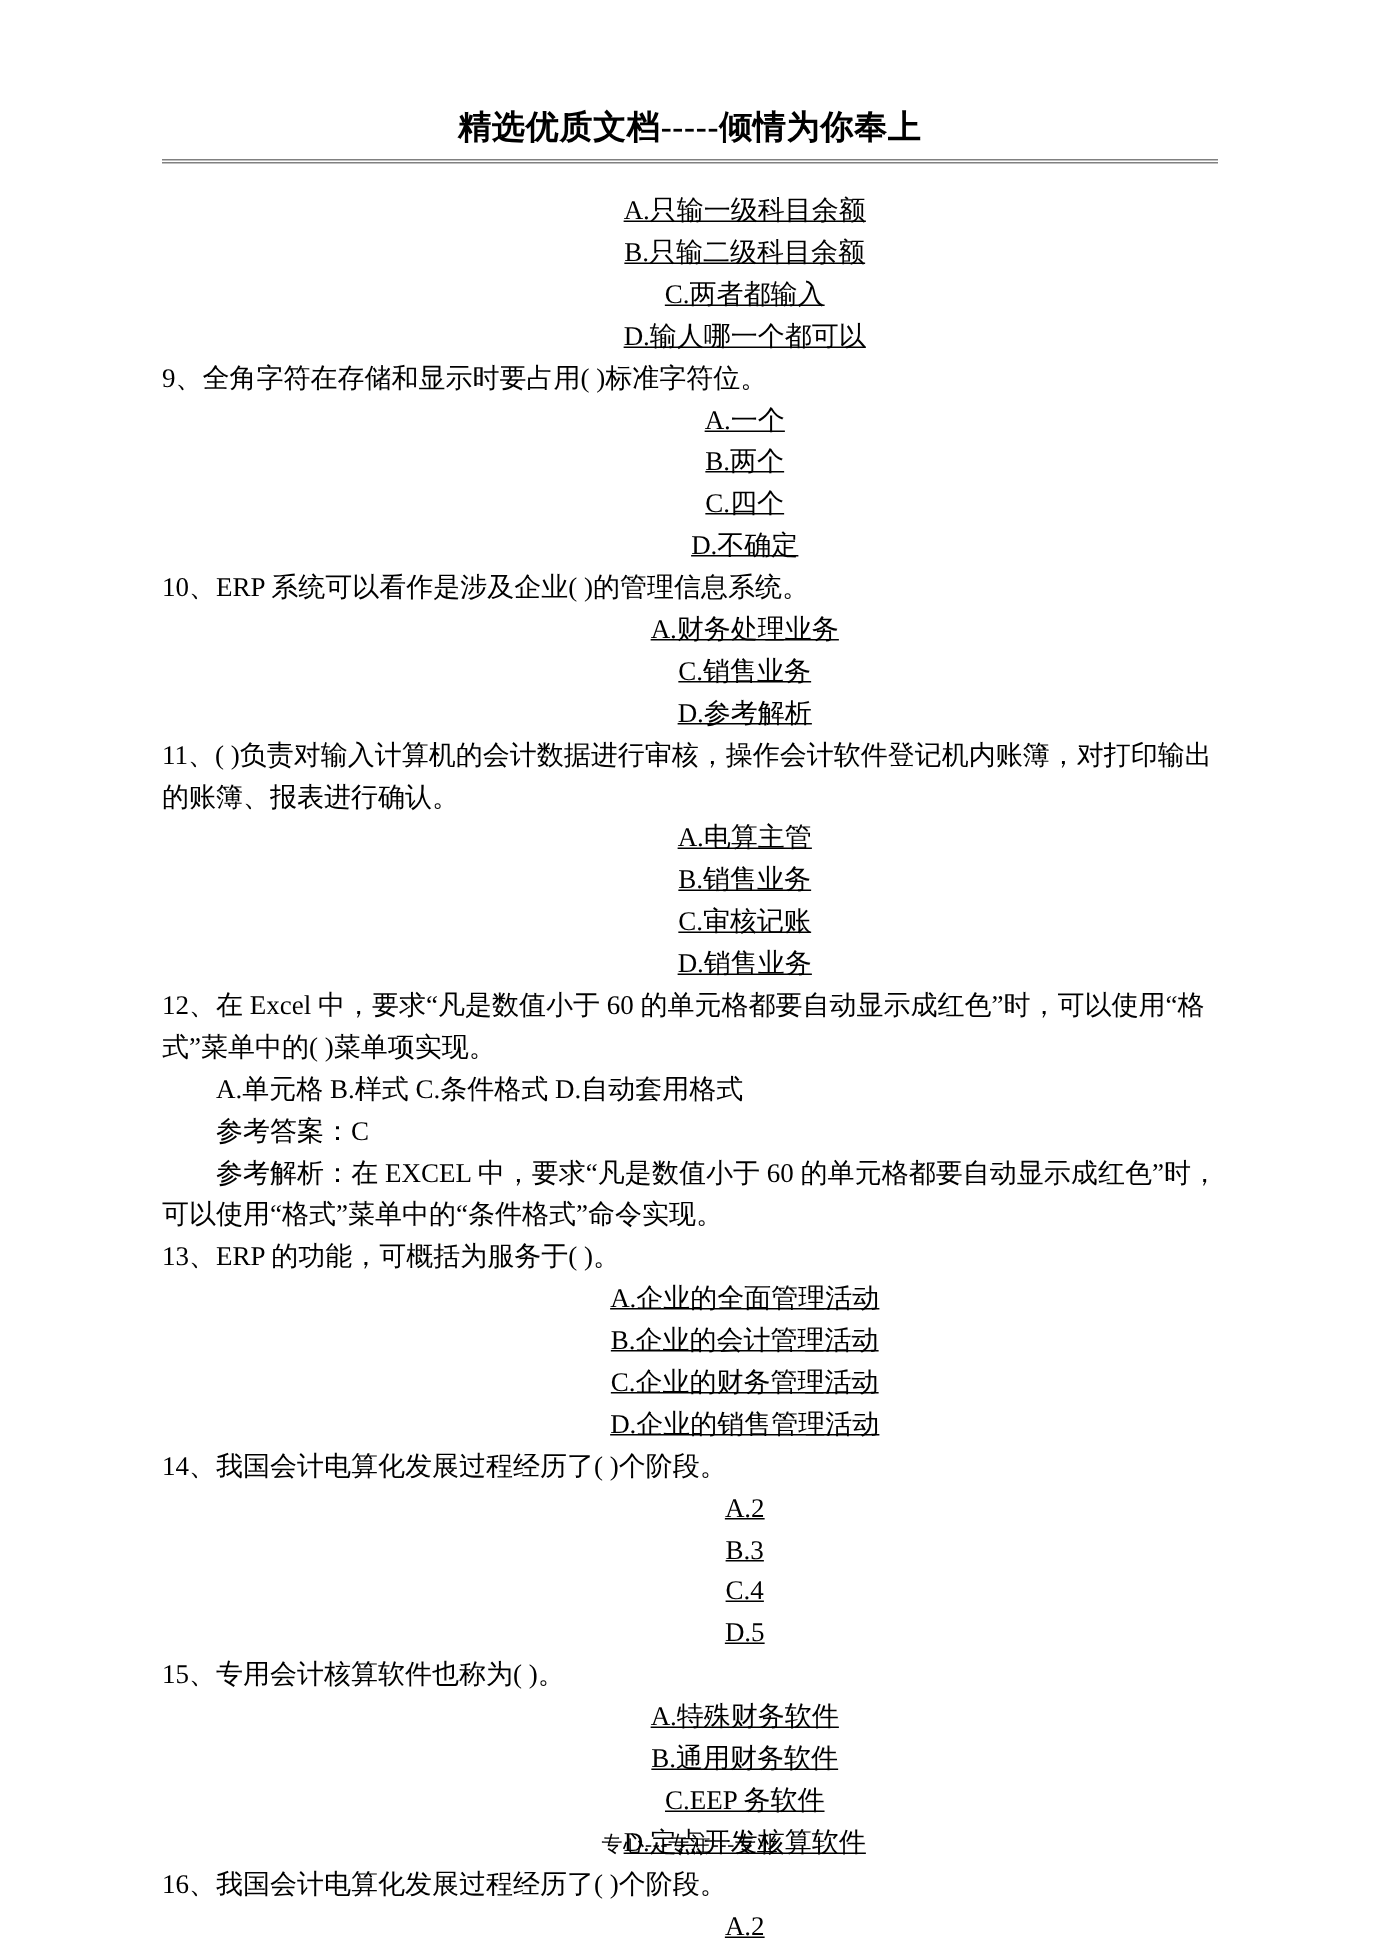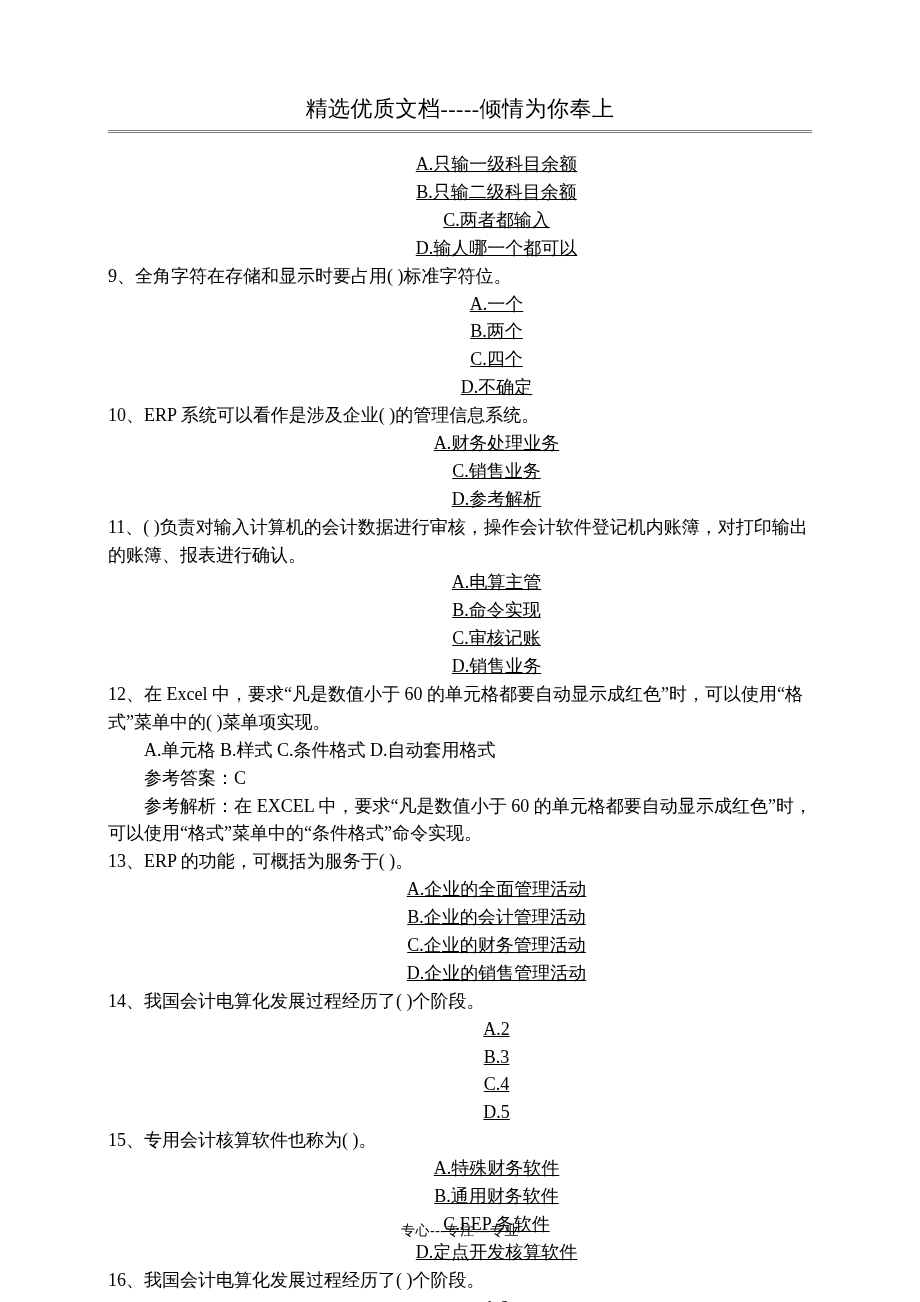--- a/index.html
+++ b/index.html
@@ -14,23 +14,24 @@
       font-family: "SimSun", "宋体", serif;
       font-size: 18px;
       color: #000000;
       line-height: 1.55;
       position: relative;
     }
     .page-header {
       text-align: center;
       font-size: 22px;
       letter-spacing: 0.5px;
-      padding-top: 92px;
+      padding-top: 68px;
       padding-bottom: 4px;
       font-family: "SimSun", "宋体", serif;
+      font-weight: bold;
     }
     .header-rule-outer {
       margin: 0 108px 18px 108px;
       border-top: 1px solid #808080;
       height: 3px;
       position: relative;
     }
     .header-rule-inner {
       border-top: 1px solid #808080;
       margin-top: 1px;
@@ -85,21 +86,21 @@
     <div class="option">A.一个</div>
     <div class="option">B.两个</div>
     <div class="option">C.四个</div>
     <div class="option">D.不确定</div>
     <div class="question">10、ERP 系统可以看作是涉及企业( )的管理信息系统。</div>
     <div class="option">A.财务处理业务</div>
     <div class="option">C.销售业务</div>
     <div class="option">D.参考解析</div>
     <div class="question">11、( )负责对输入计算机的会计数据进行审核，操作会计软件登记机内账簿，对打印输出的账簿、报表进行确认。</div>
     <div class="option">A.电算主管</div>
-    <div class="option">B.命令实现</div>
+    <div class="option">B.销售业务</div>
     <div class="option">C.审核记账</div>
     <div class="option">D.销售业务</div>
     <div class="question">12、在 Excel 中，要求“凡是数值小于 60 的单元格都要自动显示成红色”时，可以使用“格式”菜单中的(    )菜单项实现。</div>
     <div class="inline-options">A.单元格 B.样式 C.条件格式 D.自动套用格式</div>
     <div class="answer-line">参考答案：C</div>
     <div class="explain">参考解析：在 EXCEL 中，要求“凡是数值小于 60 的单元格都要自动显示成红色”时，可以使用“格式”菜单中的“条件格式”命令实现。</div>
     <div class="question">13、ERP 的功能，可概括为服务于(  )。</div>
     <div class="option">A.企业的全面管理活动</div>
     <div class="option">B.企业的会计管理活动</div>
     <div class="option">C.企业的财务管理活动</div>

